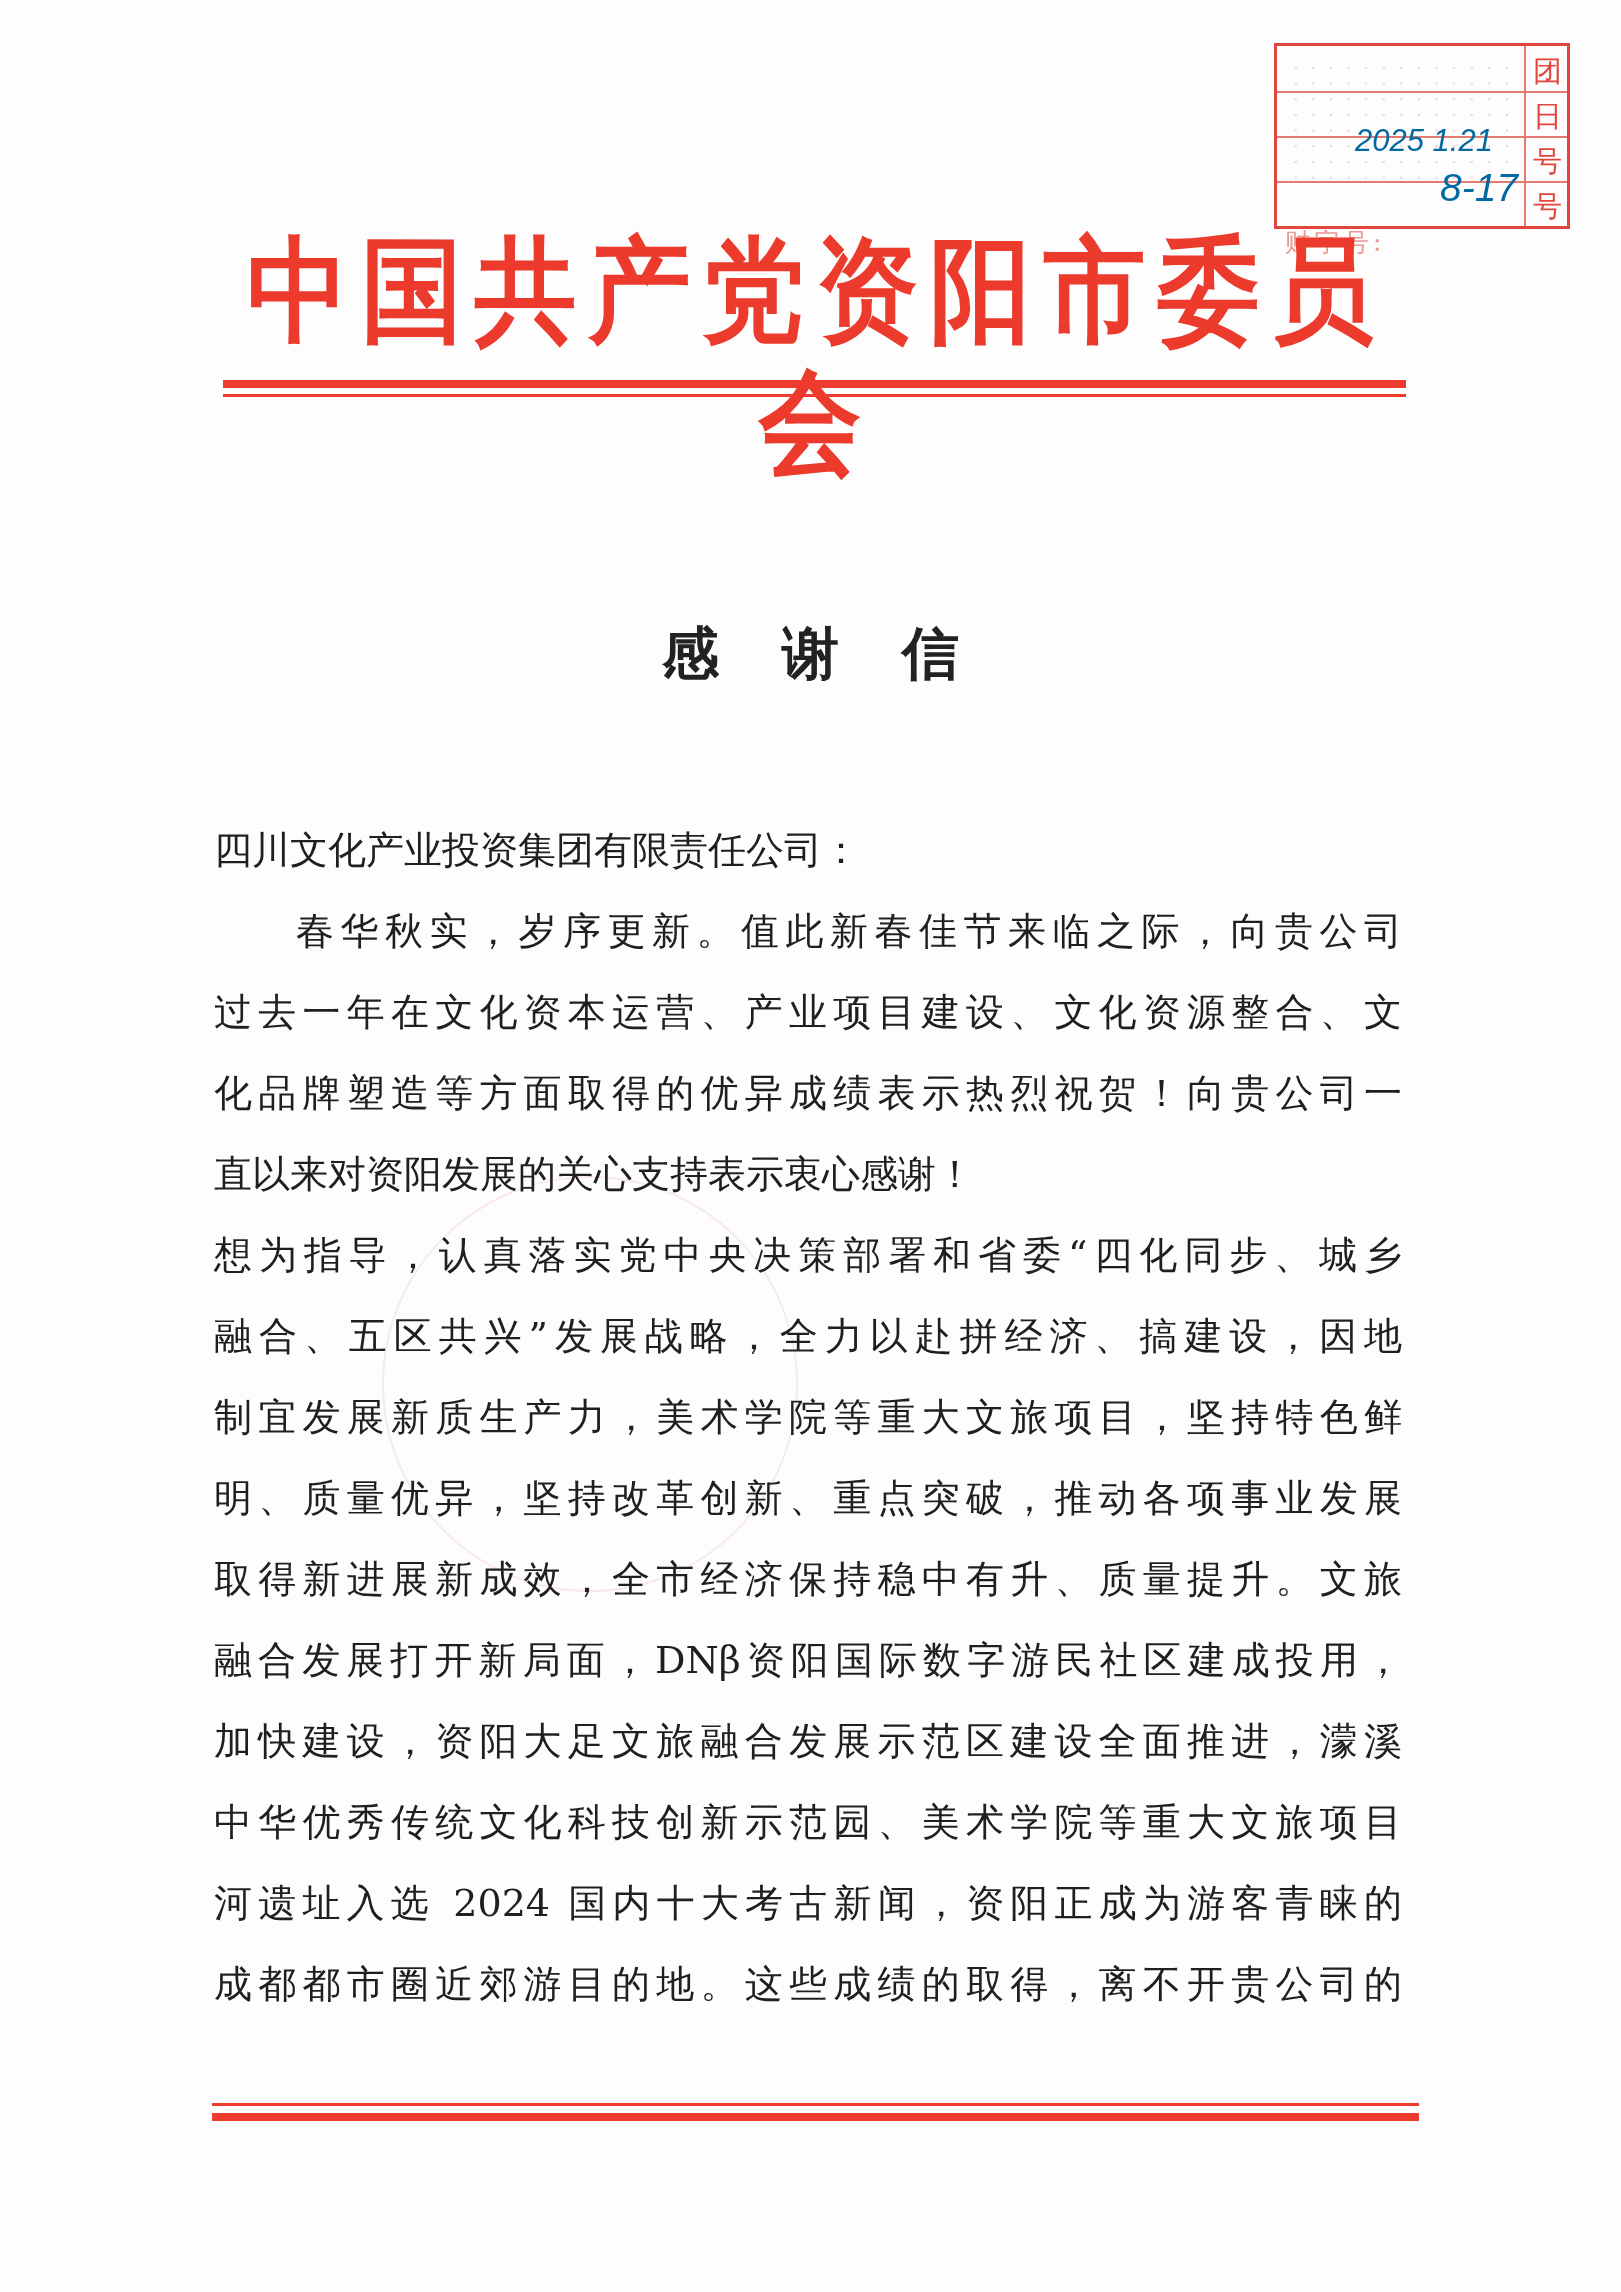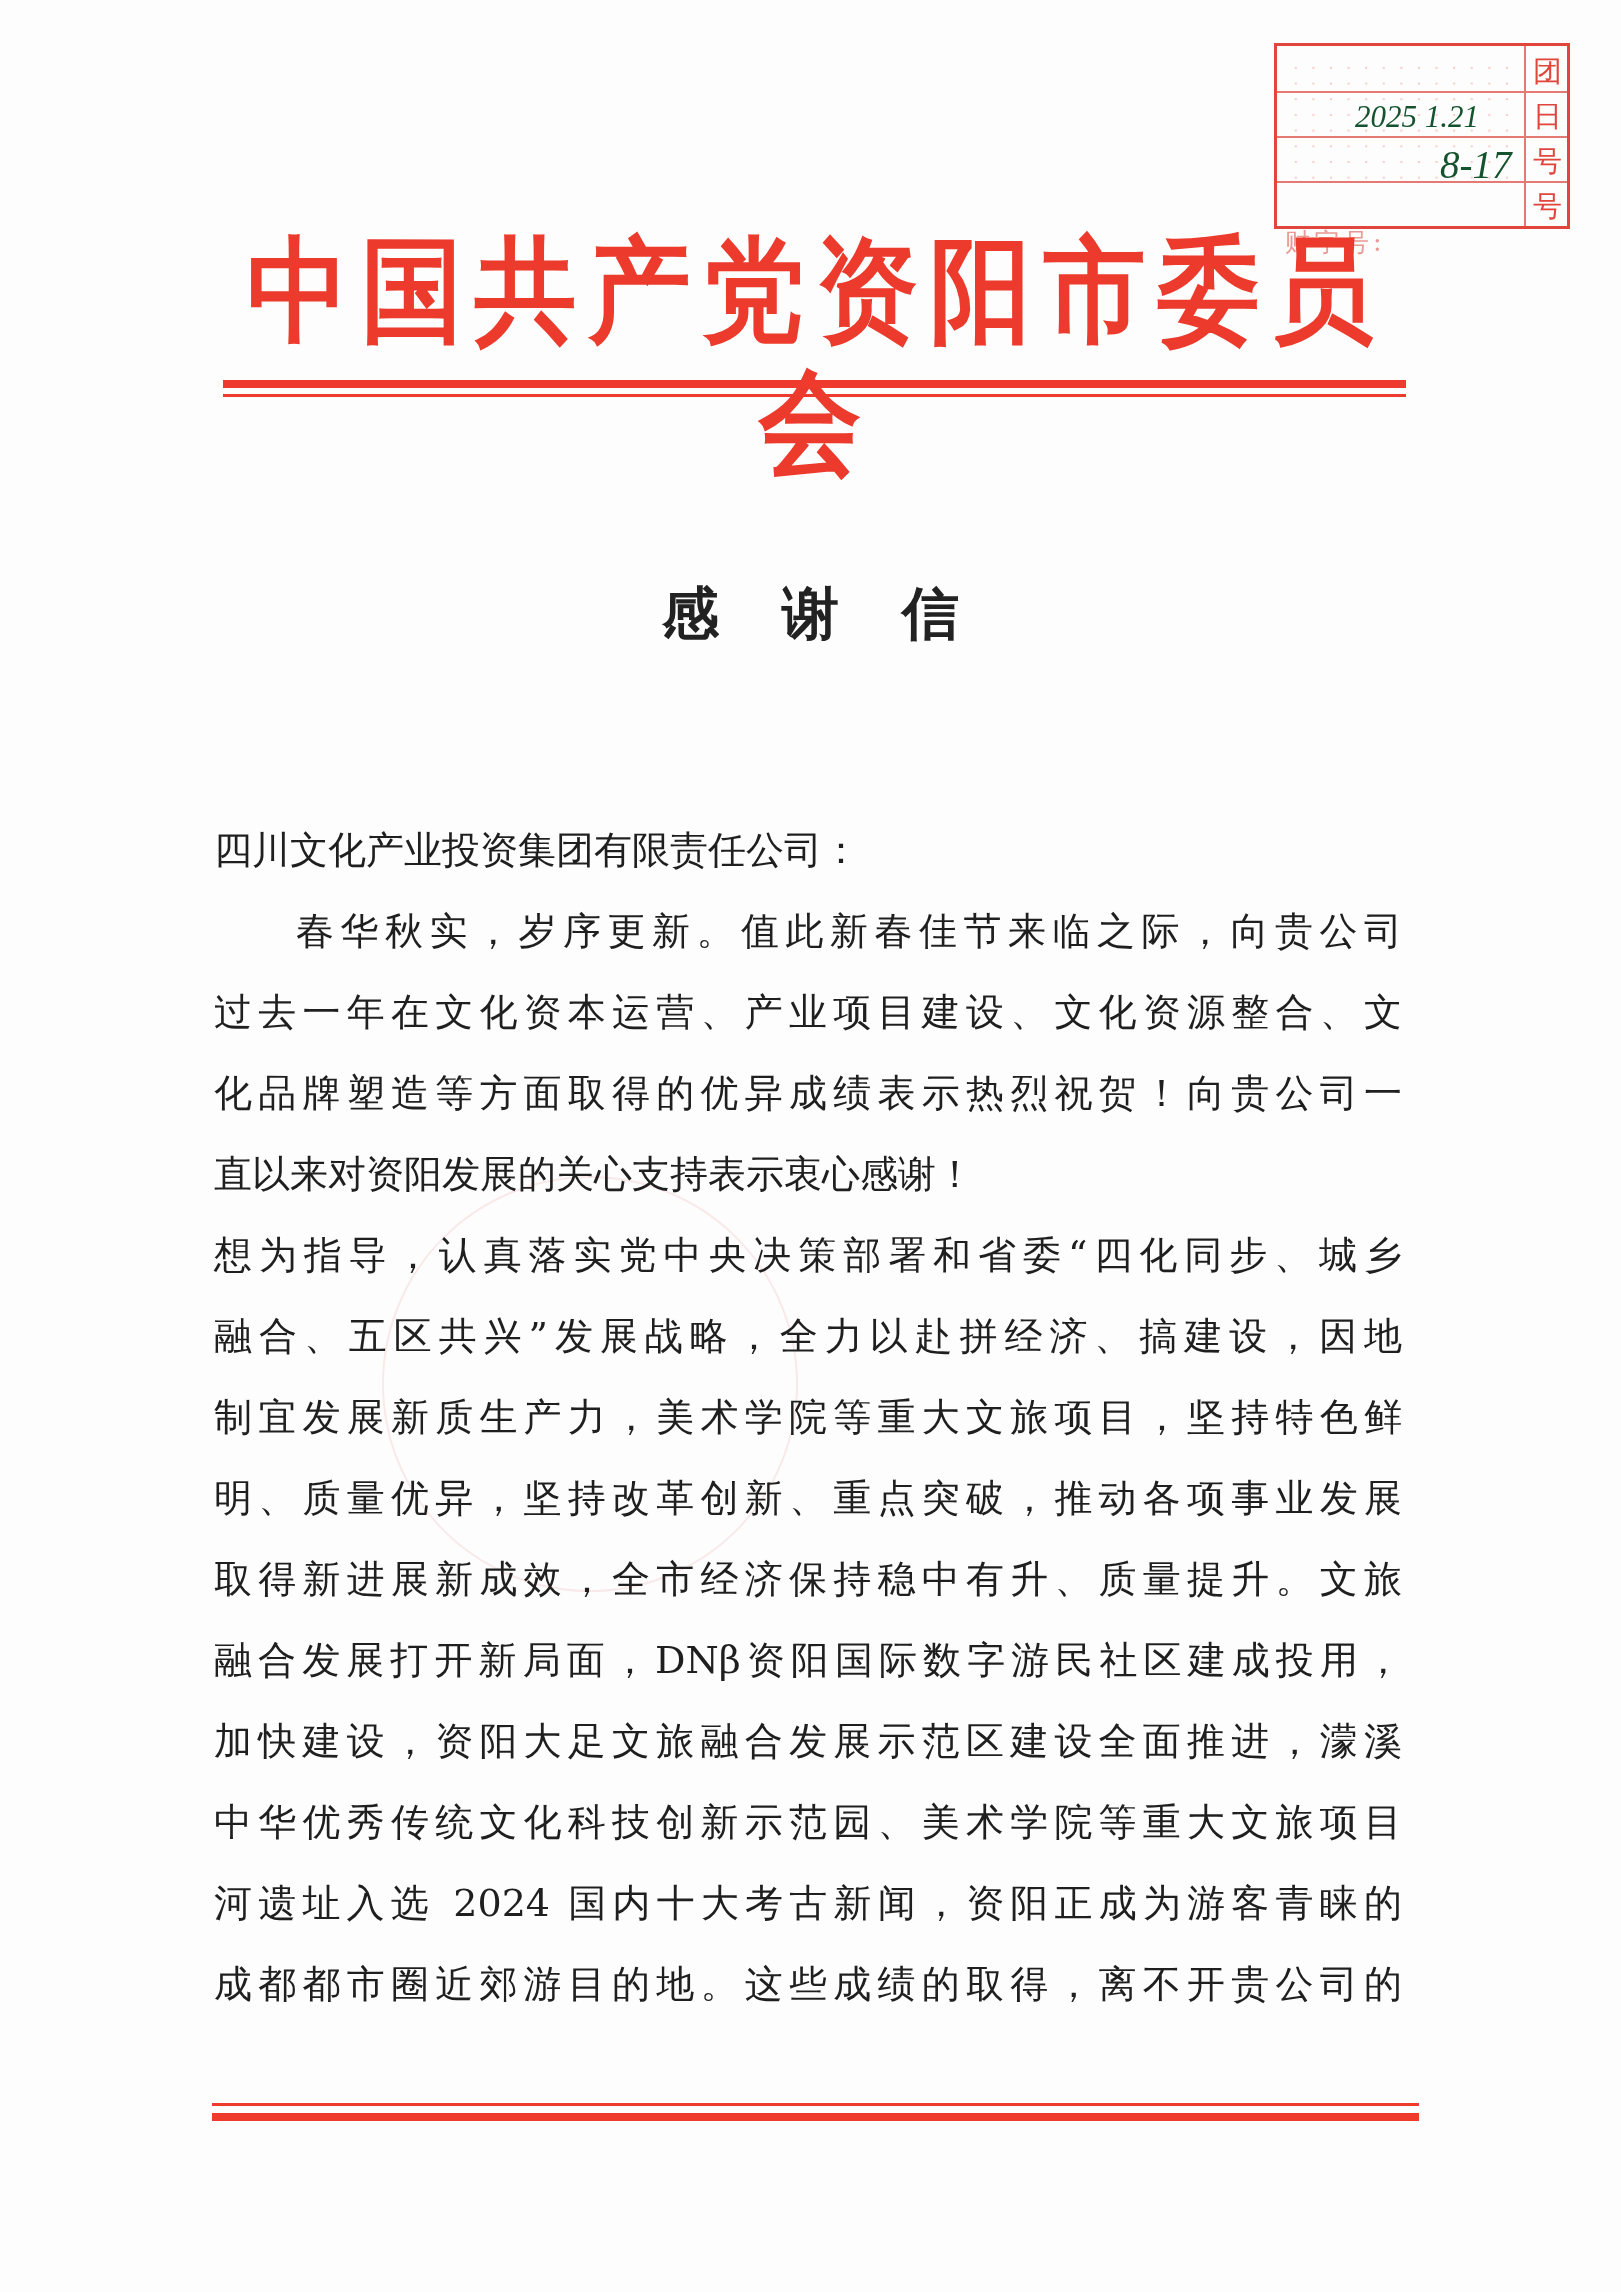--- a/index.html
+++ b/index.html
@@ -5,30 +5,30 @@
     html, body { margin: 0; padding: 0; background: #ffffff; }
     body { width: 1621px; height: 2293px; position: relative; overflow: hidden; font-family: "DejaVu Serif", serif; color: #1a1a1a; }
     .page { position: absolute; left: 0; top: 0; width: 1621px; height: 2293px; background: #fdfdfd; }
 
     
     .stamp { position: absolute; left: 1274px; top: 43px; width: 296px; height: 186px; border: 3.9px solid #e0463c; box-sizing: border-box; color: #e0463c; }
     .stamp-row { position: absolute; left: 0; right: 0; height: 2px; background: #e47a72; }
     .stamp-vline { position: absolute; top: 0; bottom: 0; left: 247px; width: 2px; background: #e47a72; }
     .stamp-char { position: absolute; left: 253px; width: 35px; text-align: center; font-size: 29px; font-family: "DejaVu Serif", serif; color: #e0463c; }
     .stamp-label { position: absolute; left: 7.8px; top: 147px; font-size: 25.5px; color: #e99a94; letter-spacing: 3.9px; margin-top: 32px; }
-    .stamp-hand { position: absolute; font-family: Liberation Serif, serif; color: #14532d; font-style: italic; }
+    .stamp-hand { position: absolute; font-family: Liberation Sans, sans-serif; color: #0369a1; font-style: italic; margin-top: 24px; }
     .stamp-dots { position: absolute; left: 9.8px; top: 13.7px; width: 225px; height: 127px;
       background-image: radial-gradient(#f0b0aa 1.3px, transparent 1.6px); background-size: 17.6px 15.7px; opacity: 0.6; }
 
     
     .header-title { position: absolute; left: 223px; top: 225px; width: 1186px; text-align: center; font-family: "DejaVu Sans", sans-serif; font-weight: bold; font-size: 102px; letter-spacing: 11.8px; color: #ec3a2c; line-height: 118px; transform: scaleY(1.12); transform-origin: top; }
     .rule { position: absolute; background: #ee3b2e; }
 
     
-    .letter-title { position: absolute; left: 0; width: 1621px; top: 576px; text-align: center; font-family: "DejaVu Serif", serif; font-weight: bold; font-size: 57px; letter-spacing: 63px; text-indent: 63px; color: #222; }
+    .letter-title { position: absolute; left: 0; width: 1621px; top: 616px; text-align: center; font-family: "DejaVu Serif", serif; font-weight: bold; font-size: 57px; letter-spacing: 63px; text-indent: 63px; color: #222; }
 
     
     .body-text { position: absolute; left: 214px; top: 810px; width: 1188px; font-family: "DejaVu Serif", serif; font-size: 38px; line-height: 81px; color: #1f1f1f; }
     .line { height: 81px; white-space: nowrap; text-align: justify; text-align-last: justify; }
     .line.last { text-align-last: left; }
     .line.indent { padding-left: 82px; }
 
     
     .seal-ghost { position: absolute; left: 382px; top: 1176px; width: 412px; height: 412px; border-radius: 50%; border: 2.9px solid rgba(230,120,120,0.15); }
   </style>

